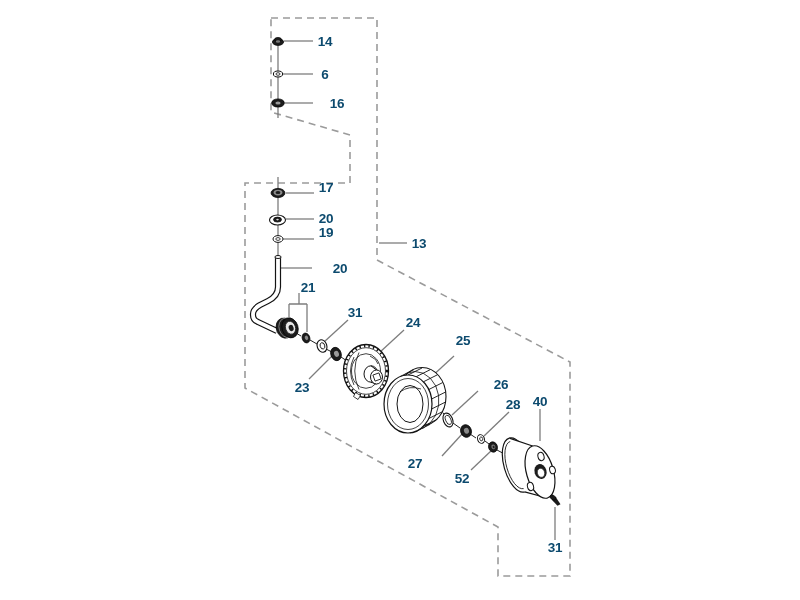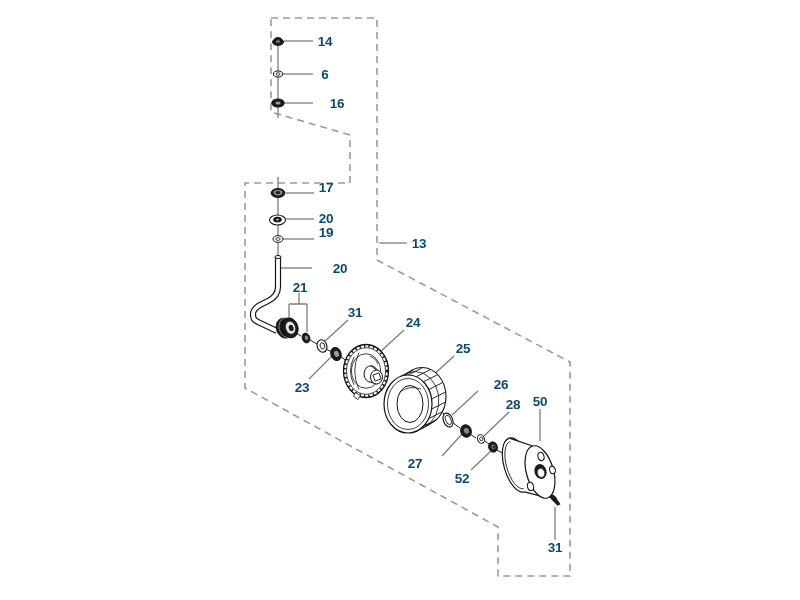--- a/index.html
+++ b/index.html
@@ -210,24 +210,24 @@
 </svg>
 
   <div class="callout" style="left:419px;top:243px">13</div>
   <div class="callout" style="left:325px;top:41px">14</div>
   <div class="callout" style="left:325px;top:74px">6</div>
   <div class="callout" style="left:337px;top:103px">16</div>
   <div class="callout" style="left:326px;top:187px">17</div>
   <div class="callout" style="left:326px;top:218px">20</div>
   <div class="callout" style="left:326px;top:232px">19</div>
   <div class="callout" style="left:340px;top:268px">20</div>
-  <div class="callout" style="left:300px;top:287px">21</div>
+  <div class="callout" style="left:308px;top:287px">21</div>
   <div class="callout" style="left:355px;top:312px">31</div>
   <div class="callout" style="left:302px;top:387px">23</div>
   <div class="callout" style="left:413px;top:322px">24</div>
-  <div class="callout" style="left:463px;top:348px">25</div>
+  <div class="callout" style="left:463px;top:340px">25</div>
   <div class="callout" style="left:501px;top:384px">26</div>
   <div class="callout" style="left:415px;top:463px">27</div>
   <div class="callout" style="left:513px;top:404px">28</div>
   <div class="callout" style="left:462px;top:478px">52</div>
-  <div class="callout" style="left:540px;top:401px">50</div>
+  <div class="callout" style="left:540px;top:401px">40</div>
   <div class="callout" style="left:555px;top:547px">31</div>
 </div>
 
 </body></html>

